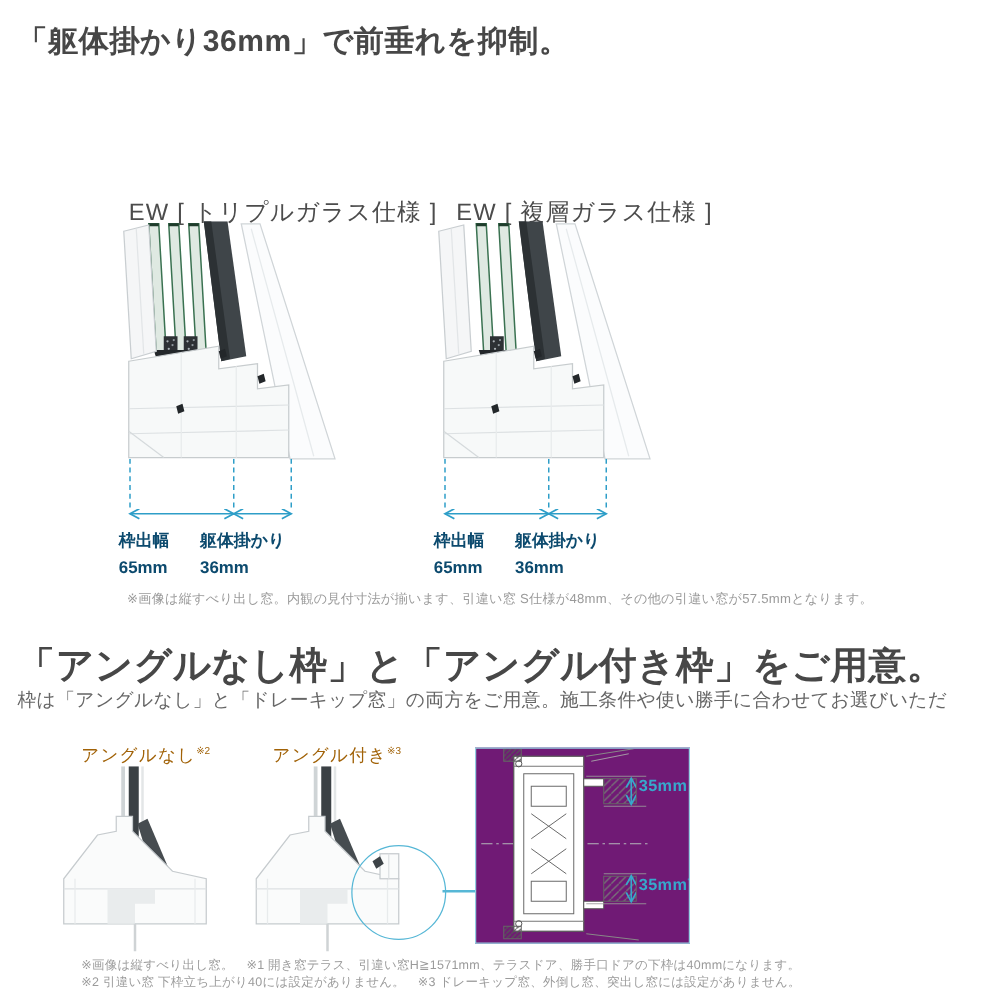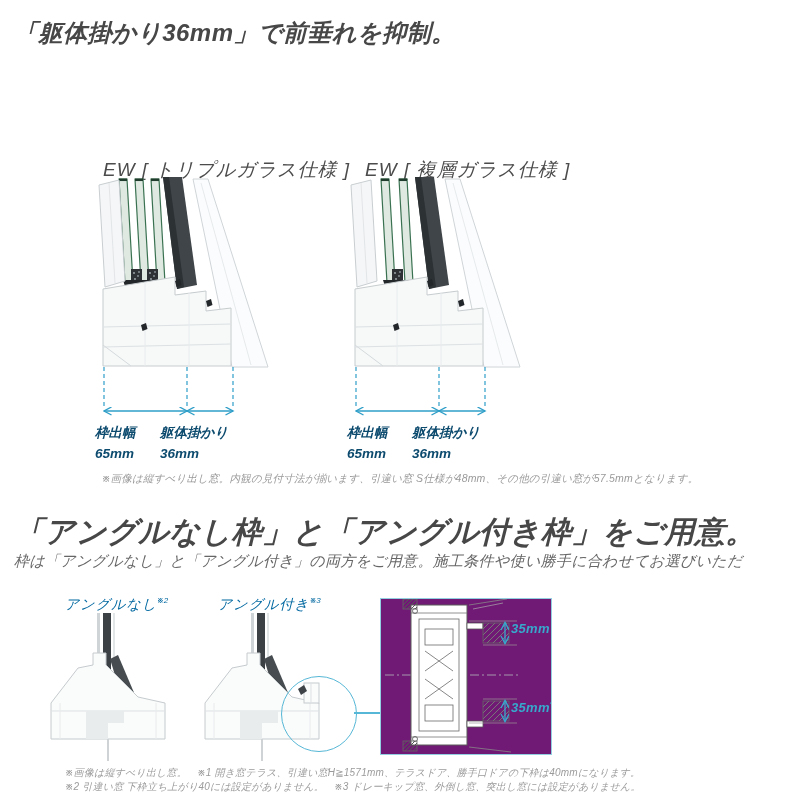--- a/index.html
+++ b/index.html
@@ -1,38 +1,38 @@
 <!DOCTYPE html>
 <html><head>
 <meta charset="utf-8">
 <style>
   html,body{margin:0;padding:0;background:#fff;}
   .page{
     position:relative;width:800px;height:800px;background:#ffffff;overflow:hidden;
-    font-family:"Liberation Sans","DejaVu Sans",sans-serif;color:#555;font-style:italic;
+    font-family:"Liberation Sans","DejaVu Sans",sans-serif;color:#555;
   }
   .abs{position:absolute;}
   .h1{
     font-size:24px;font-weight:bold;color:#474747;letter-spacing:0.5px;white-space:nowrap;
   }
   .bodyline{
     font-size:15px;color:#666;line-height:26px;white-space:nowrap;letter-spacing:0.3px;
   }
   .figlabel{
     font-size:19px;color:#4c4c4c;letter-spacing:1px;white-space:nowrap;
   }
   .dimgroup{
     text-align:left;color:#0c4a6e;font-weight:600;font-size:13.5px;line-height:21px;white-space:nowrap;
   }
   .note{
     font-size:10.5px;color:#9a9a9a;letter-spacing:0.2px;white-space:nowrap;
   }
   .centernote{width:800px;text-align:center;}
   .sup{font-size:8px;vertical-align:6px;letter-spacing:0;}
-  .jamblabel{font-size:14px;color:#0369a1;letter-spacing:1px;white-space:nowrap;}
+  .jamblabel{font-size:14px;color:#a16207;letter-spacing:1px;white-space:nowrap;}
   .callout-circle{
     width:74px;height:74px;border:1.5px solid #56b7d6;border-radius:50%;background:transparent;
   }
   .connector{width:26px;height:2px;background:#56b7d6;}
   .detailbox{
     width:172px;height:157px;border:1.5px solid #92cfe1;background:#701a75;box-sizing:border-box;overflow:hidden;
   }
   .mmlabel{
     font-size:13px;font-weight:bold;color:#37a8cc;white-space:nowrap;letter-spacing:0.3px;
   }
@@ -176,21 +176,21 @@
       <div>躯体掛かり</div>
       <div>36mm</div>
     </div>
   </div>
 
   <div class="abs note centernote" style="left:0;top:472px;">※画像は縦すべり出し窓。内観の見付寸法が揃います、引違い窓 S仕様が48mm、その他の引違い窓が57.5mmとなります。</div>
 
   <div class="abs h1" style="left:14px;top:512px;font-size:30px;">「アングルなし枠」と「アングル付き枠」をご用意。</div>
 
   <div class="abs" style="left:14px;top:548px;">
-    <div class="bodyline">枠は「アングルなし」と「アングル付き」の両方をご用意。施工条件や使い勝手に合わせてお選びいただ</div>
+    <div class="bodyline">枠は「アングルなし」と「ドレーキップ窓」の両方をご用意。施工条件や使い勝手に合わせてお選びいただ</div>
   </div>
 
   <div class="abs jamblabel" style="left:65px;top:596px;"><span>アングルなし</span><span class="sup">※2</span></div>
   <div class="abs jamblabel" style="left:218px;top:596px;"><span>アングル付き</span><span class="sup">※3</span></div>
 
   <svg class="abs" style="left:38px;top:613px;" width="140" height="150" viewBox="0 0 140 150">
     <use href="#jambBase"></use>
   </svg>
   <svg class="abs" style="left:192px;top:613px;" width="140" height="150" viewBox="0 0 140 150">
     <use href="#jambBase"></use>

